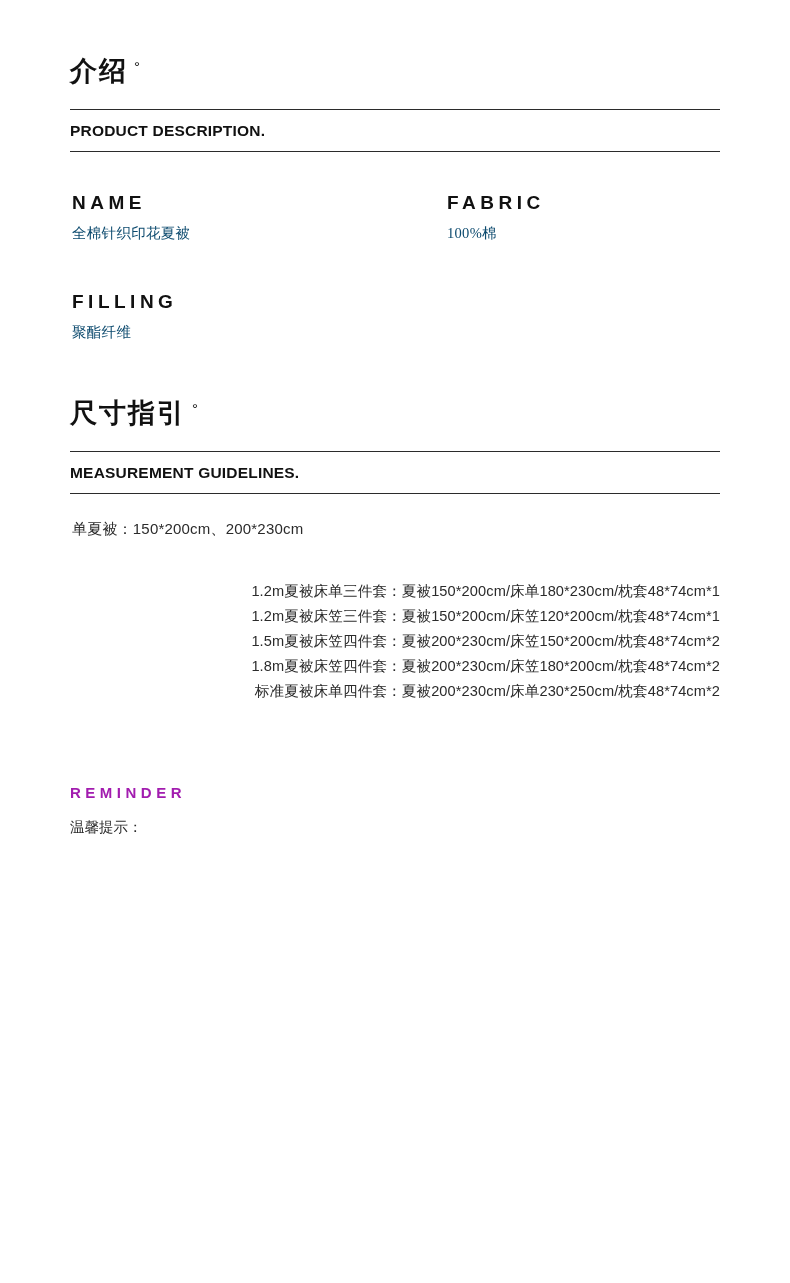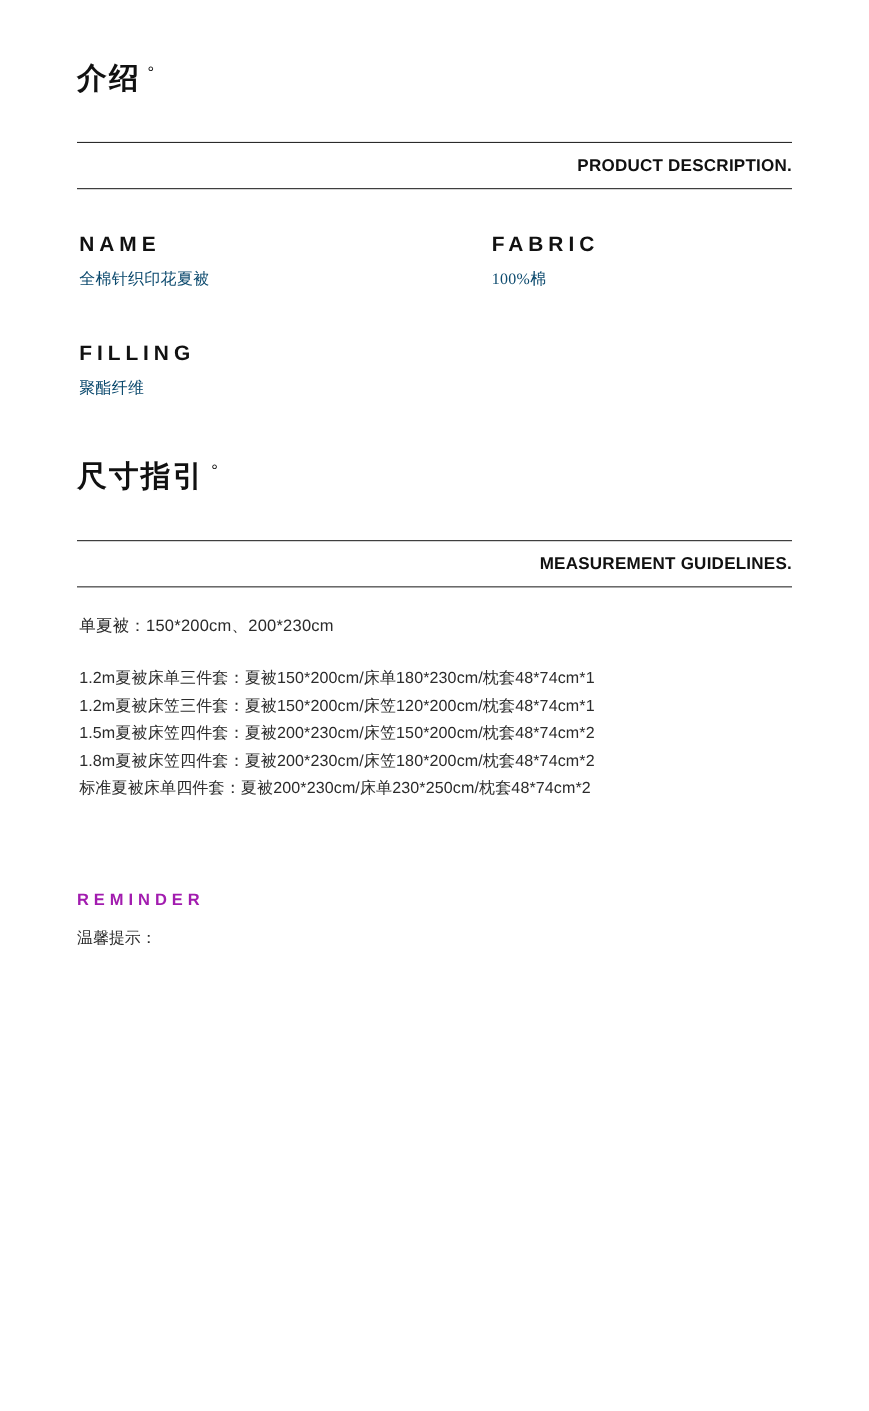--- a/index.html
+++ b/index.html
@@ -36,25 +36,24 @@
   .section-title .deg {
     font-size: 15px;
     font-weight: normal;
     margin-left: 6px;
     position: relative;
     top: 1px;
   }
 
   
   .rule-block {
-    margin-top: 44px;
+    margin-top: 24px;
     border-top: 1.5px solid #2b2b2b;
     border-bottom: 1.5px solid #2b2b2b;
     padding: 12px 0 11px 0;
-    text-align: right;
   }
   .rule-block .en-sub {
     font-size: 15.5px;
     font-weight: bold;
     letter-spacing: 0.2px;
     color: #111;
   }
 
   
   .spec-grid {
@@ -80,22 +79,23 @@
 
   
   .measure-single {
     margin-top: 26px;
     padding-left: 2px;
     font-size: 15px;
     color: #2b2b2b;
     letter-spacing: 0.2px;
   }
   .measure-list {
-    margin-top: 26px;
+    margin-top: 40px;
     padding-left: 2px;
+    text-align: right;
   }
   .measure-list .row {
     font-size: 14.6px;
     color: #2b2b2b;
     line-height: 25px;
     letter-spacing: 0.1px;
     white-space: nowrap;
   }
 
   

